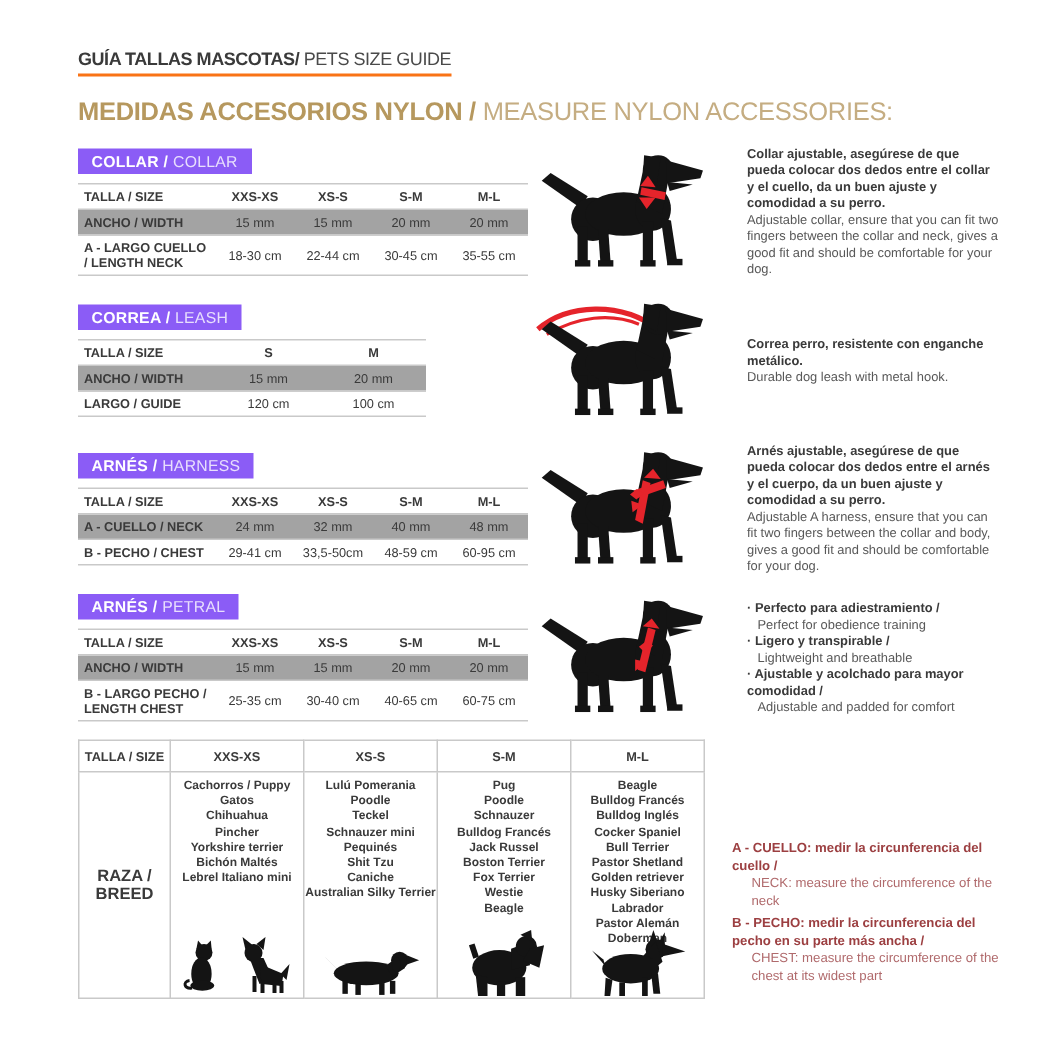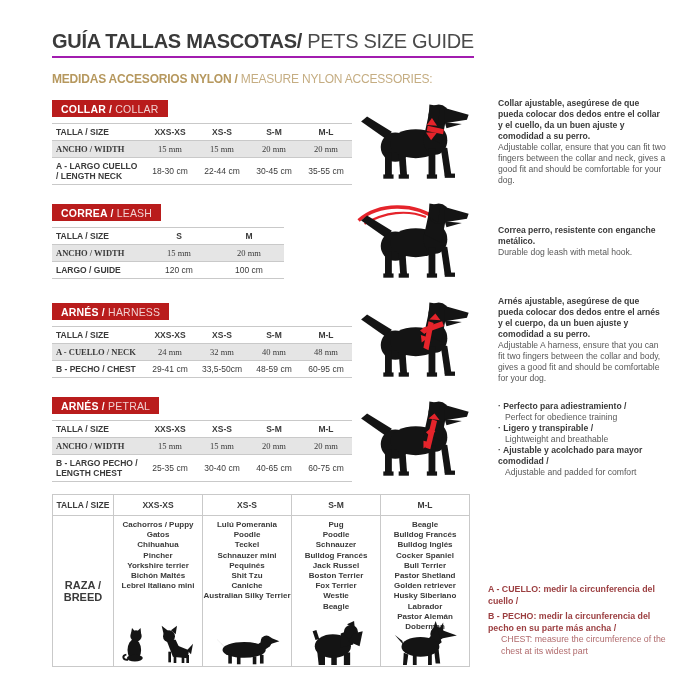--- a/index.html
+++ b/index.html
@@ -1,46 +1,46 @@
 <!DOCTYPE html>
 <html><head>
 <meta charset="utf-8">
 <style>
   html,body{margin:0;padding:0;background:#fff;}
   body{width:700px;height:700px;overflow:hidden;font-family:"Liberation Sans",sans-serif;color:#3a3a3a;}
   .page{padding:30px 30px 0 52px;}
 
   
-  .title{display:inline-block;border-bottom:2px solid #a21caf;padding-bottom:3px;margin-bottom:14px;font-size:20px;letter-spacing:-0.3px;}
+  .title{display:inline-block;border-bottom:2px solid #f97316;padding-bottom:3px;margin-bottom:14px;font-size:12px;letter-spacing:-0.3px;}
   .title .es{font-weight:bold;color:#3a3a3a;}
   .title .en{font-weight:normal;color:#4a4a4a;}
-  .subtitle{font-size:12px;margin-bottom:12px;letter-spacing:-0.2px;}
+  .subtitle{font-size:17px;margin-bottom:12px;letter-spacing:-0.2px;}
   .subtitle .es{font-weight:bold;color:#b6985e;}
   .subtitle .en{font-weight:normal;color:#c5ad82;}
 
   
   .section{display:flex;align-items:center;margin-bottom:11px;}
   .sec-left{width:302px;flex:0 0 302px;}
-  .sec-tag{display:inline-block;background:#b91c1c;color:#fff;font-size:10.5px;padding:3px 9px 2px 9px;margin-bottom:6px;letter-spacing:0.2px;}
+  .sec-tag{display:inline-block;background:#8b5cf6;color:#fff;font-size:10.5px;padding:3px 9px 2px 9px;margin-bottom:6px;letter-spacing:0.2px;}
   .sec-tag .es{font-weight:bold;}
   .sec-tag .en{font-weight:normal;color:rgba(255,255,255,0.8);}
   .sec-dog{width:132px;flex:0 0 132px;display:flex;justify-content:center;align-items:center;}
   .sec-desc{flex:1;font-size:8.6px;line-height:11px;padding-left:12px;padding-right:4px;}
   .sec-desc .es{font-weight:bold;color:#3a3a3a;}
   .sec-desc .en{font-weight:normal;color:#585858;}
 
   
   table.spec{border-collapse:collapse;font-size:8.5px;}
   table.spec tr{border-top:1px solid #c9c9c9;border-bottom:1px solid #c9c9c9;}
   table.spec th,table.spec td{padding:3px 4px;font-weight:normal;text-align:center;vertical-align:middle;}
   table.spec .c-lbl{width:84px;text-align:left;font-weight:bold;}
   table.spec .c-val{width:44px;}
   table.spec.wide .c-val{width:62px;}
   table.spec thead th{font-weight:bold;}
-  table.spec tr.shaded{background:#e5e5e5;font-family:Liberation Serif, serif;}
+  table.spec tr.shaded{background:#a3a3a3;}
 
   
   .bullets{font-size:8.6px;line-height:11px;}
   .bullet-es{font-weight:bold;color:#3a3a3a;}
   .bullet-es::before{content:"· ";}
   .bullet-en{font-weight:normal;color:#585858;padding-left:7px;}
 
   
   .bottom{display:flex;align-items:flex-end;margin-top:4px;}
   table.breeds{border-collapse:collapse;font-size:8px;flex:0 0 auto;}
@@ -475,20 +475,21 @@
               </div>
             </div>
           </td>
         </tr>
       </tbody>
     </table>
 
     <div class="notes">
       <div class="note">
         <div class="es">A - CUELLO: medir la circunferencia del cuello /</div>
+        <div class="en">NECK: measure the circumference of the neck</div>
       </div>
       <div class="note">
         <div class="es">B - PECHO: medir la circunferencia del pecho en su parte más ancha /</div>
         <div class="en">CHEST: measure the circumference of the chest at its widest part</div>
       </div>
     </div>
   </div>
 
 </div>
 

